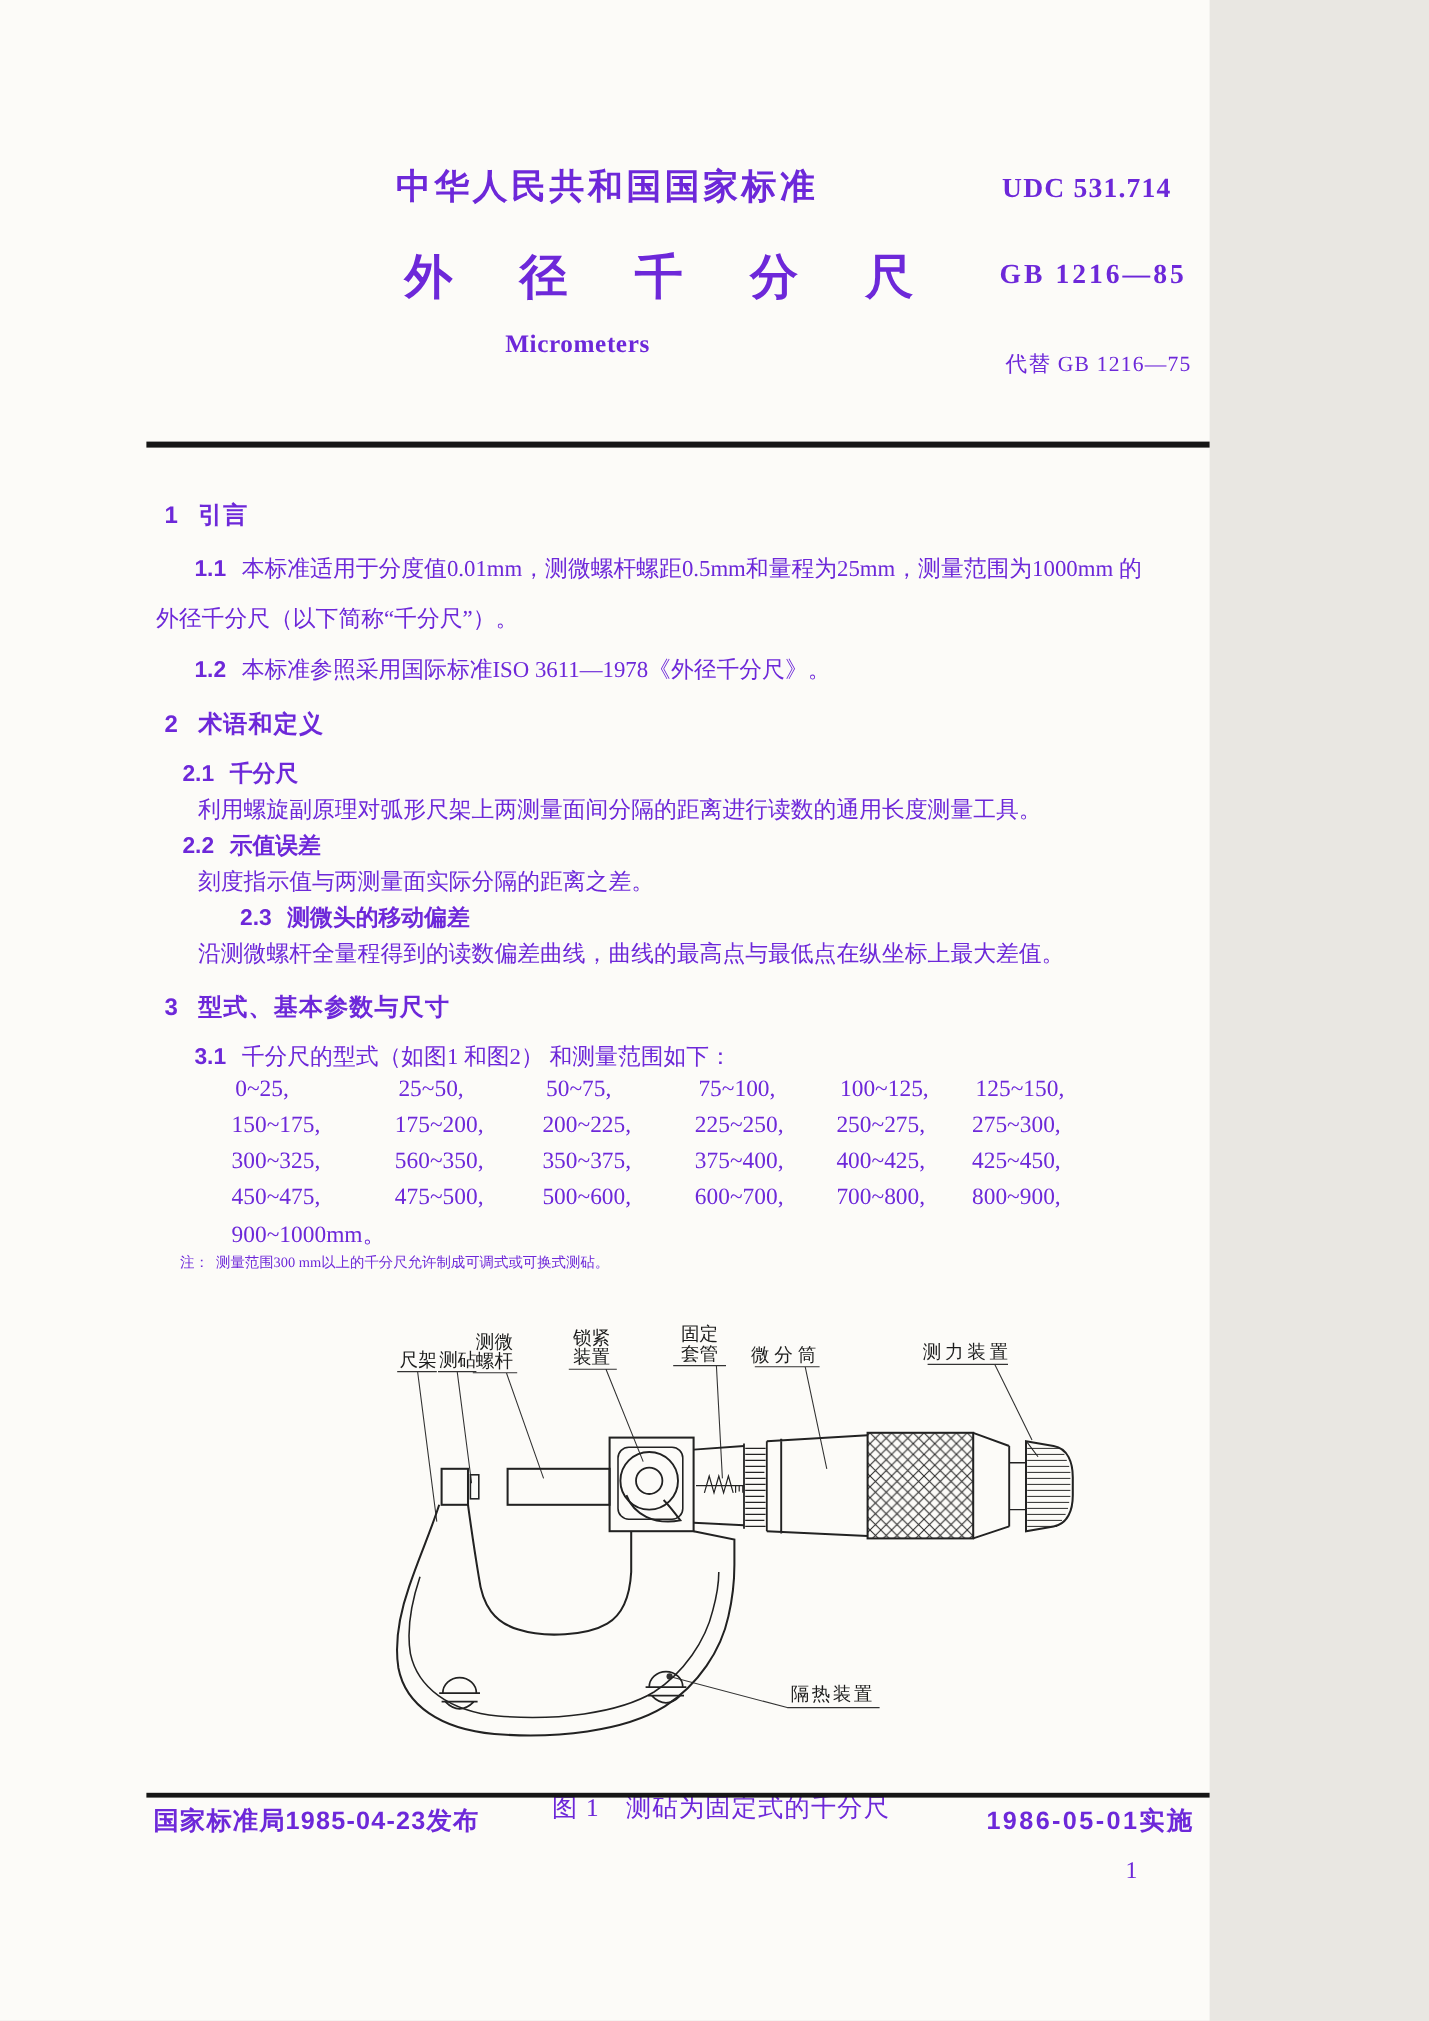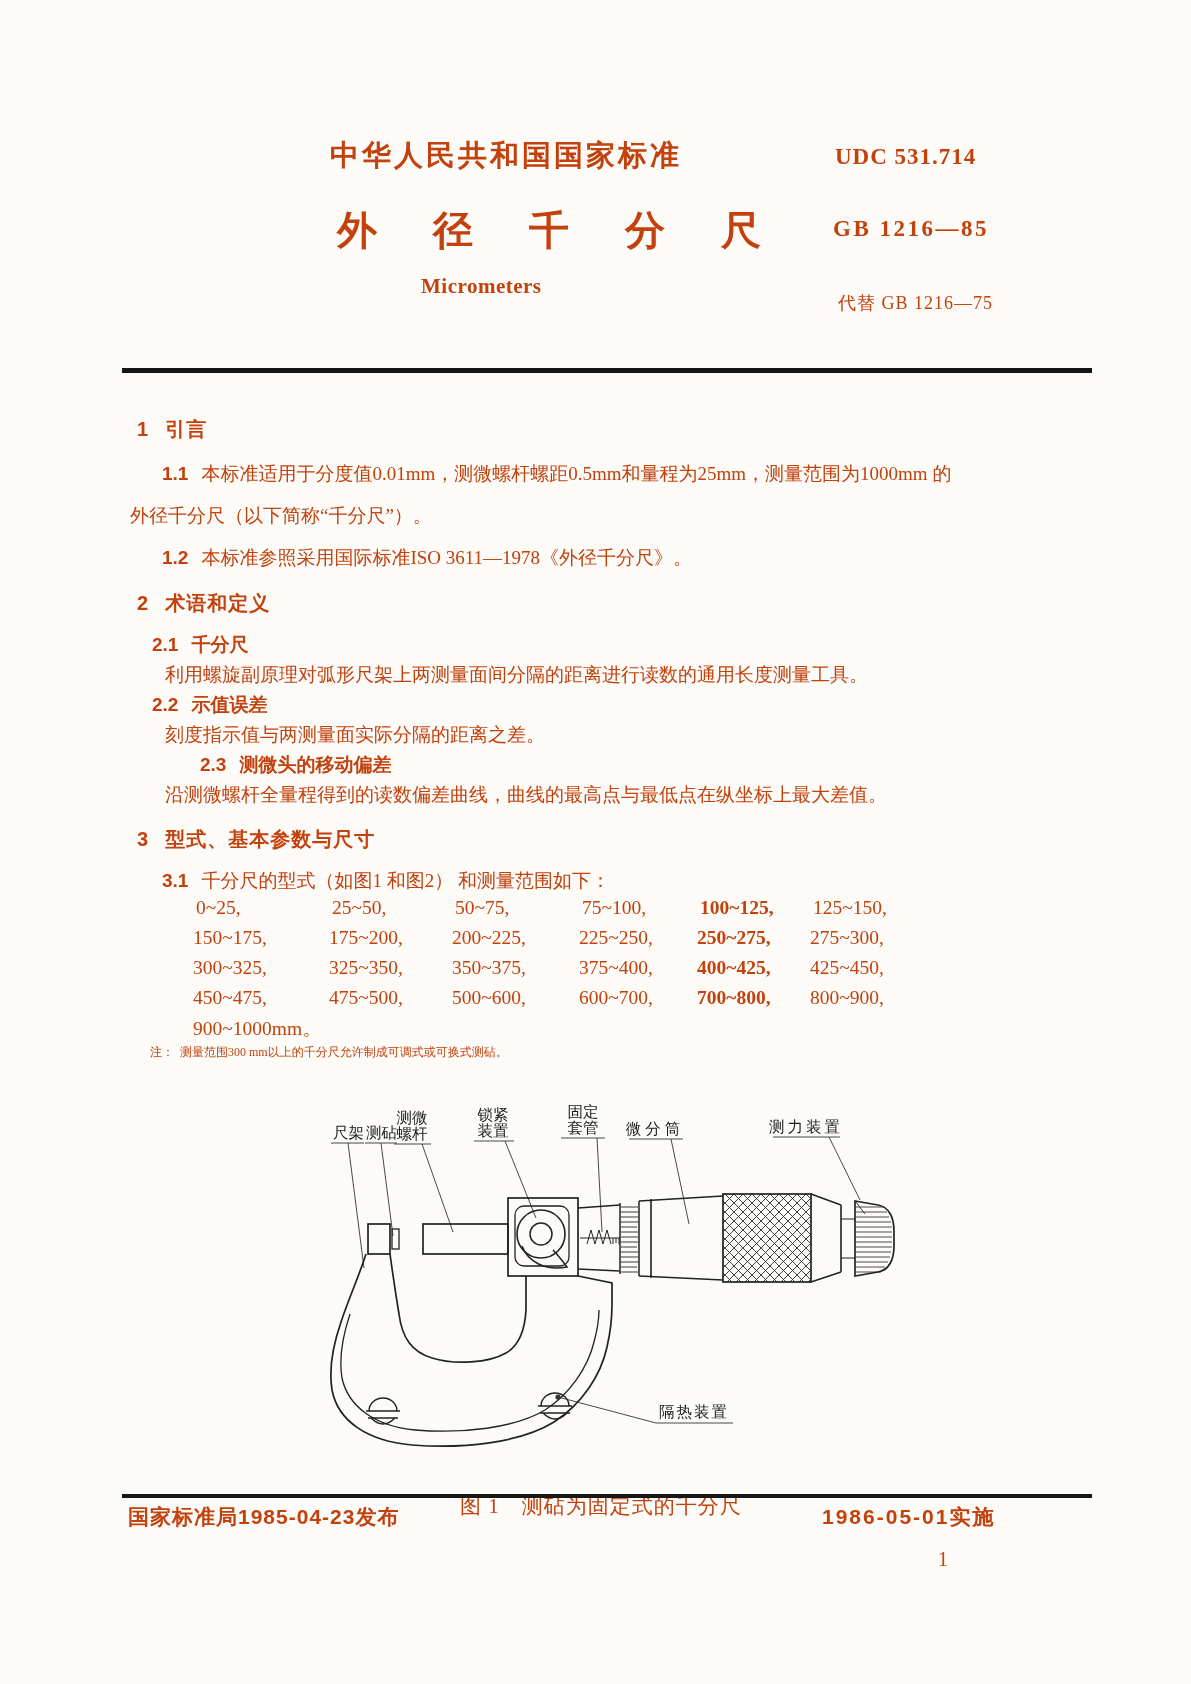--- a/index.html
+++ b/index.html
@@ -1,17 +1,17 @@
 <!DOCTYPE html>
 <html><head>
 <meta charset="utf-8">
 <style>
   html,body{margin:0;padding:0;background:#e9e7e2;}
-  #page{position:relative;width:1191px;height:1684px;background:#fcfbf8;overflow:hidden;
-        font-family:"Liberation Serif","DejaVu Serif",serif;color:#c2410c;}
+  #page{position:relative;width:1008px;height:1684px;background:#fcfbf8;overflow:hidden;
+        font-family:"Liberation Serif","DejaVu Serif",serif;color:#6d28d9;}
   .abs{position:absolute;white-space:nowrap;}
   
   .std-label{font-size:29px;font-weight:700;letter-spacing:3px;}
   .main-title{font-size:40px;font-weight:700;letter-spacing:23px;}
   .title-en{font-size:21px;font-weight:700;letter-spacing:0.5px;}
   .udc{font-size:23px;font-weight:700;letter-spacing:1px;}
   .gbcode{font-size:23px;font-weight:700;letter-spacing:2.5px;}
   .replaces{font-size:18px;letter-spacing:1px;}
   .rule{position:absolute;background:#161616;}
   
@@ -20,21 +20,21 @@
   .body-line{font-size:19px;}
   .num{font-weight:700;font-family:"Liberation Sans","DejaVu Sans",sans-serif;}
   .gap{margin-left:13px;}
   .subt{margin-left:13px;font-weight:700;font-family:"Liberation Sans","DejaVu Sans",sans-serif;}
   .ranges-row{font-size:19.5px;}
   .ranges-row span{display:inline-block;}
   .ranges-row span:nth-child(1){width:136px;}
   .ranges-row span:nth-child(2){width:123px;}
   .ranges-row span:nth-child(3){width:127px;}
   .ranges-row span:nth-child(4){width:118px;}
-  .ranges-row span:nth-child(5){width:113px;font-weight:bold;}
+  .ranges-row span:nth-child(5){width:113px;}
   .note-line{font-size:12px;}
   .note-line .t{margin-left:6px;}
   .caption{font-size:21px;letter-spacing:1px;}
   .footer-text{font-size:21px;font-weight:700;letter-spacing:1px;font-family:"Liberation Sans","DejaVu Sans",sans-serif;}
   .pageno{font-size:20px;}
   svg text{font-family:"Liberation Serif","DejaVu Serif",serif;fill:#1b1b1b;}
 </style>
 </head>
 <body>
 
@@ -59,21 +59,21 @@
   <div class="abs body-line" style="left:152px;top:692px;"><span class="num">2.2</span><span class="subt">示值误差</span></div>
   <div class="abs body-line" style="left:165px;top:722px;">刻度指示值与两测量面实际分隔的距离之差。</div>
   <div class="abs body-line" style="left:152px;top:752px;margin-left:48px;"><span class="num">2.3</span><span class="subt">测微头的移动偏差</span></div>
   <div class="abs body-line" style="left:165px;top:782px;">沿测微螺杆全量程得到的读数偏差曲线，曲线的最高点与最低点在纵坐标上最大差值。</div>
 
   <div class="abs hd" style="left:137px;top:826px;"><span>3</span><span class="t">型式、基本参数与尺寸</span></div>
   <div class="abs body-line" style="left:162px;top:868px;"><span class="num">3.1</span><span class="gap">千分尺的型式（如图1 和图2） 和测量范围如下：</span></div>
 
   <div class="abs ranges-row" style="left:196px;top:897px;"><span>0~25,</span><span>25~50,</span><span>50~75,</span><span>75~100,</span><span>100~125,</span><span>125~150,</span></div>
   <div class="abs ranges-row" style="left:193px;top:927px;"><span>150~175,</span><span>175~200,</span><span>200~225,</span><span>225~250,</span><span>250~275,</span><span>275~300,</span></div>
-  <div class="abs ranges-row" style="left:193px;top:957px;"><span>300~325,</span><span>325~350,</span><span>350~375,</span><span>375~400,</span><span>400~425,</span><span>425~450,</span></div>
+  <div class="abs ranges-row" style="left:193px;top:957px;"><span>300~325,</span><span>560~350,</span><span>350~375,</span><span>375~400,</span><span>400~425,</span><span>425~450,</span></div>
   <div class="abs ranges-row" style="left:193px;top:987px;"><span>450~475,</span><span>475~500,</span><span>500~600,</span><span>600~700,</span><span>700~800,</span><span>800~900,</span></div>
   <div class="abs ranges-row" style="left:193px;top:1015px;"><span>900~1000mm。</span></div>
 
   <div class="abs note-line" style="left:150px;top:1044px;"><span>注：</span><span class="t">测量范围300 mm以上的千分尺允许制成可调式或可换式测砧。</span></div>
 
   <div class="abs" style="left:293px;top:1086px;width:620px;height:390px;">
     <svg width="620" height="390" viewBox="0 0 620 390" xmlns="http://www.w3.org/2000/svg">
       <defs>
         <pattern id="knurlp" patternUnits="userSpaceOnUse" width="9" height="9">
           <path d="M0,9 L9,0 M0,0 L9,9" stroke="#2b2b2b" stroke-width="0.9" fill="none"></path>

